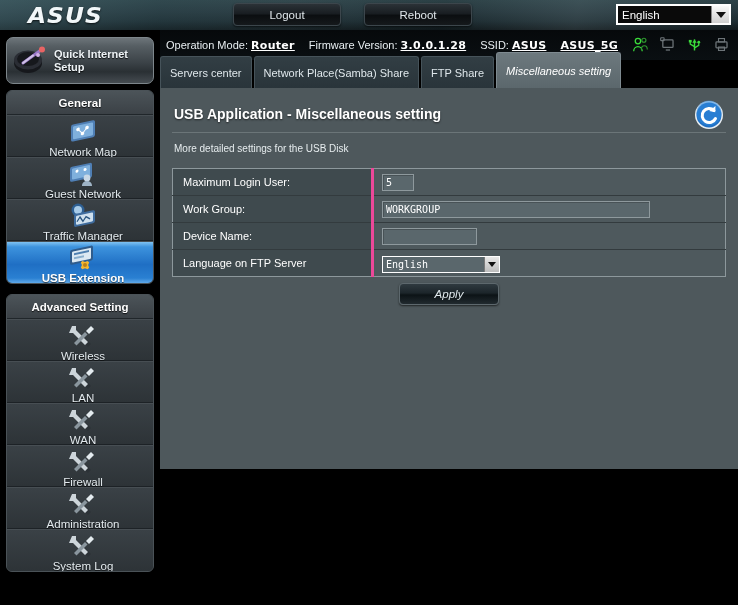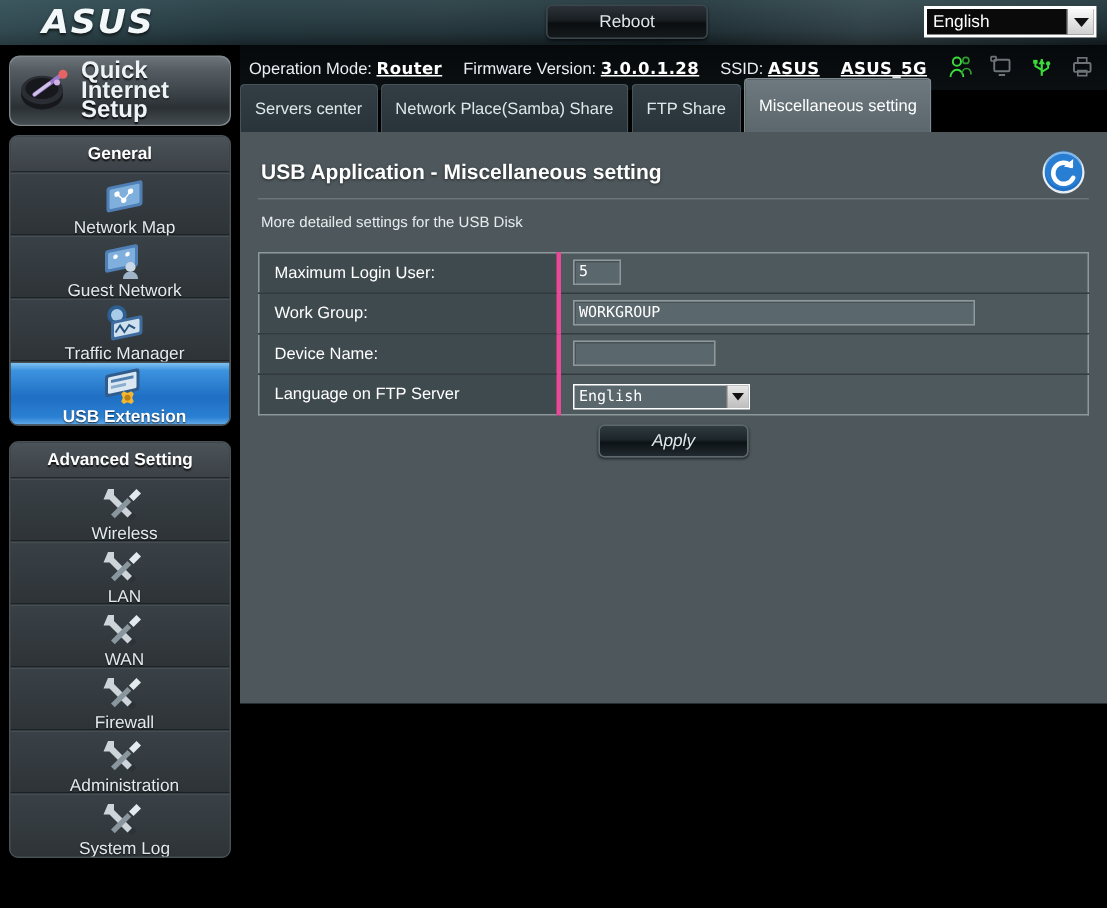--- a/index.html
+++ b/index.html
@@ -134,21 +134,21 @@
     background: linear-gradient(180deg,#6d757a 0%, #565e63 18%, #3b4247 55%, #2a3034 75%, #454c51 100%);
     border: 1px solid #7d868b;
     display: flex;
     align-items: center;
     cursor: pointer;
     box-shadow: 0 1px 3px rgba(0,0,0,.7);
   }
   .qis-icon { width: 40px; height: 36px; margin-left: 4px; flex: none; }
   .qis-txt {
     color: #eef3f6;
-    font-size: 16px;
+    font-size: 11px;
     font-weight: bold;
     line-height: 13px;
     margin-left: 3px;
     text-shadow: 0 1px 1px rgba(0,0,0,.8);
   }
 
   
   .tabs {
     position: absolute;
     left: 160px; top: 60px;
@@ -169,20 +169,21 @@
     border-bottom: none;
     border-radius: 3px 3px 0 0;
     cursor: pointer;
     white-space: nowrap;
   }
   .tab.active {
     background: linear-gradient(180deg,#6d797e 0%, #5b676c 100%);
     color: #ffffff;
     border-color: #7e8a90;
     height: 36px;
+    font-style: italic;
   }
 
   
   .sidebar {
     position: absolute;
     left: 0; top: 90px;
     width: 160px; height: 515px;
     background: #000;
   }
   .side-group {
@@ -346,20 +347,21 @@
     cursor: pointer;
     box-shadow: 0 1px 2px rgba(0,0,0,.6);
   }
 </style>
 </head>
 <body>
 
 <div class="topbar">
   <div class="topbar-sheen"></div>
   <div class="asus-logo">ASUS</div>
+  <div class="hdr-btn" id="btn-logout">Logout</div>
   <div class="hdr-btn" id="btn-reboot">Reboot</div>
   <div class="lang-select">
     <span class="lbl">English</span>
     <span class="arrowbox">
         <span class="tri-down"></span>
       </span>
   </div>
 </div>
 
 <div class="left-head"></div>

